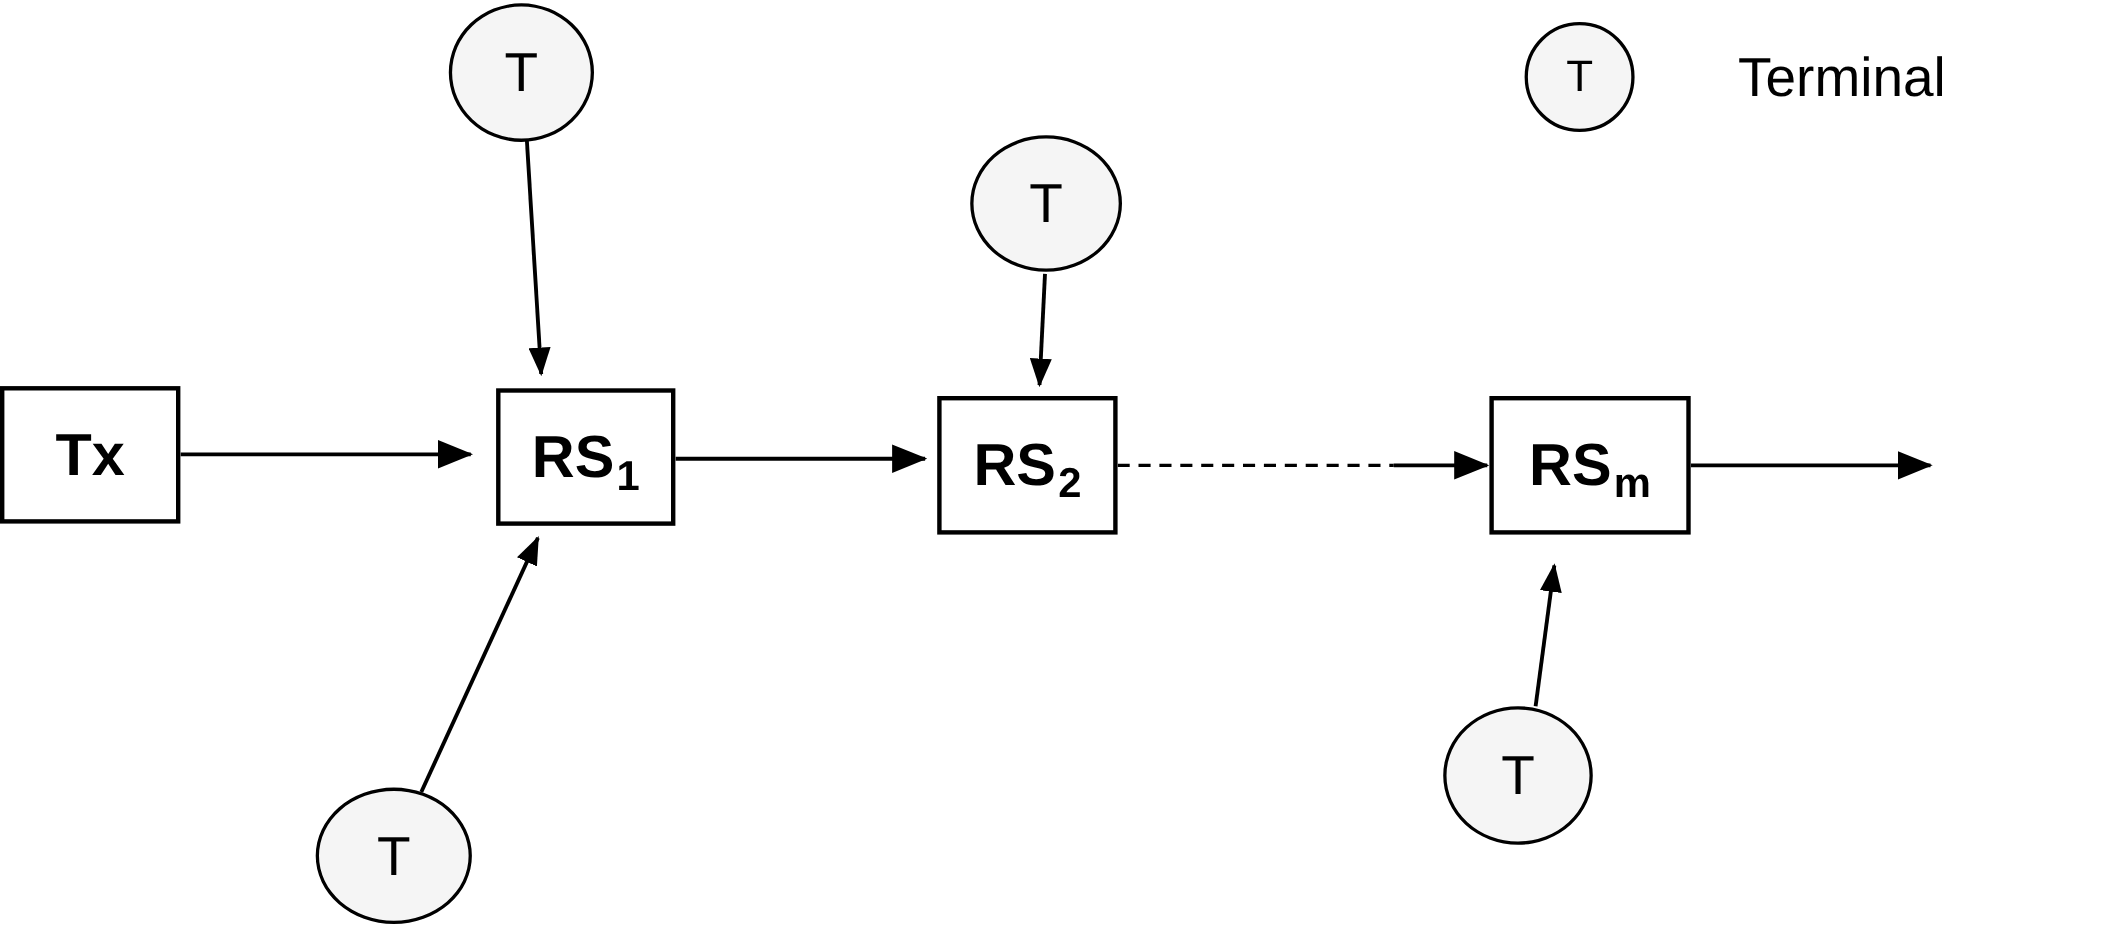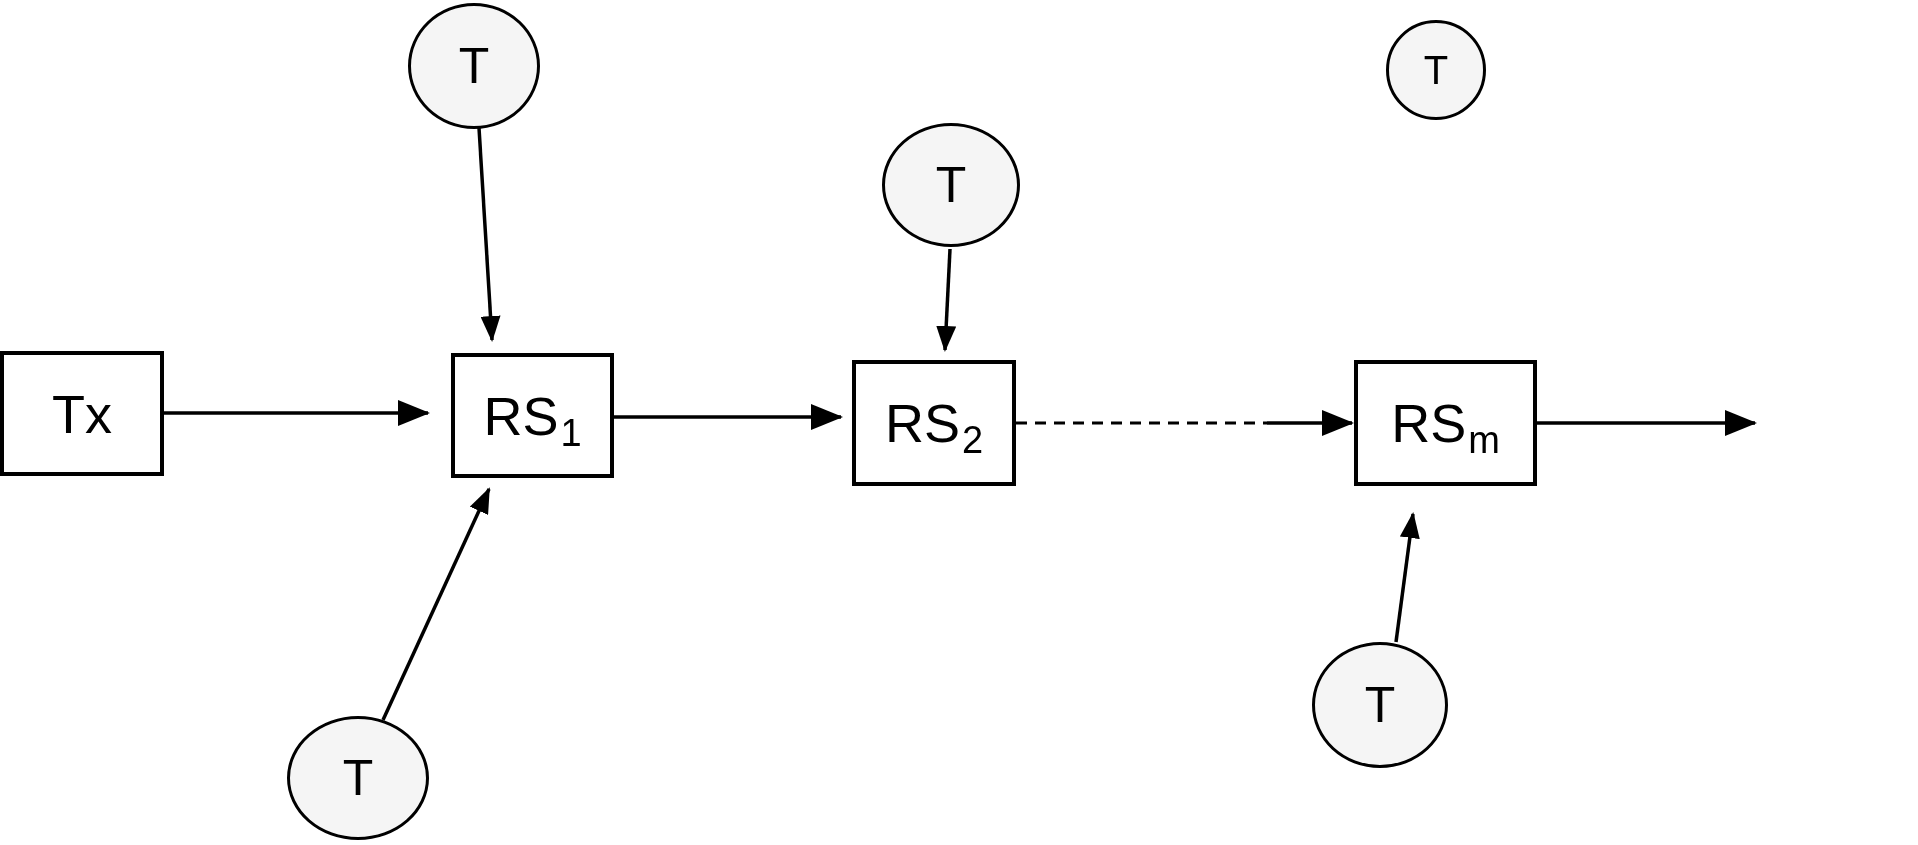--- a/index.html
+++ b/index.html
@@ -37,20 +37,21 @@
     position: absolute;
     box-sizing: border-box;
     background: #ffffff;
     border: 4px solid #000000;
     display: flex;
     align-items: center;
     justify-content: center;
     font-size: 54px;
     line-height: 1;
     white-space: nowrap;
+    font-weight: bold;
   }
   .node .sub {
     display: inline-block;
     font-size: 38px;
     transform: translateY(17px);
     margin-left: 2px;
   }
   .node-tx  { left: 0px;    top: 351px; width: 164px; height: 125px; }
   .node-rs1 { left: 451px;  top: 353px; width: 163px; height: 125px; }
   .node-rs2 { left: 852px;  top: 360px; width: 164px; height: 126px; }
@@ -144,14 +145,15 @@
   <div class="terminal terminal-3">
     <span>T</span>
   </div>
   <div class="terminal terminal-4">
     <span>T</span>
   </div>
 
   <div class="terminal legend-circle">
     <span>T</span>
   </div>
+  <div class="legend-label">Terminal</div>
 
 </div>
 
 </body></html>

